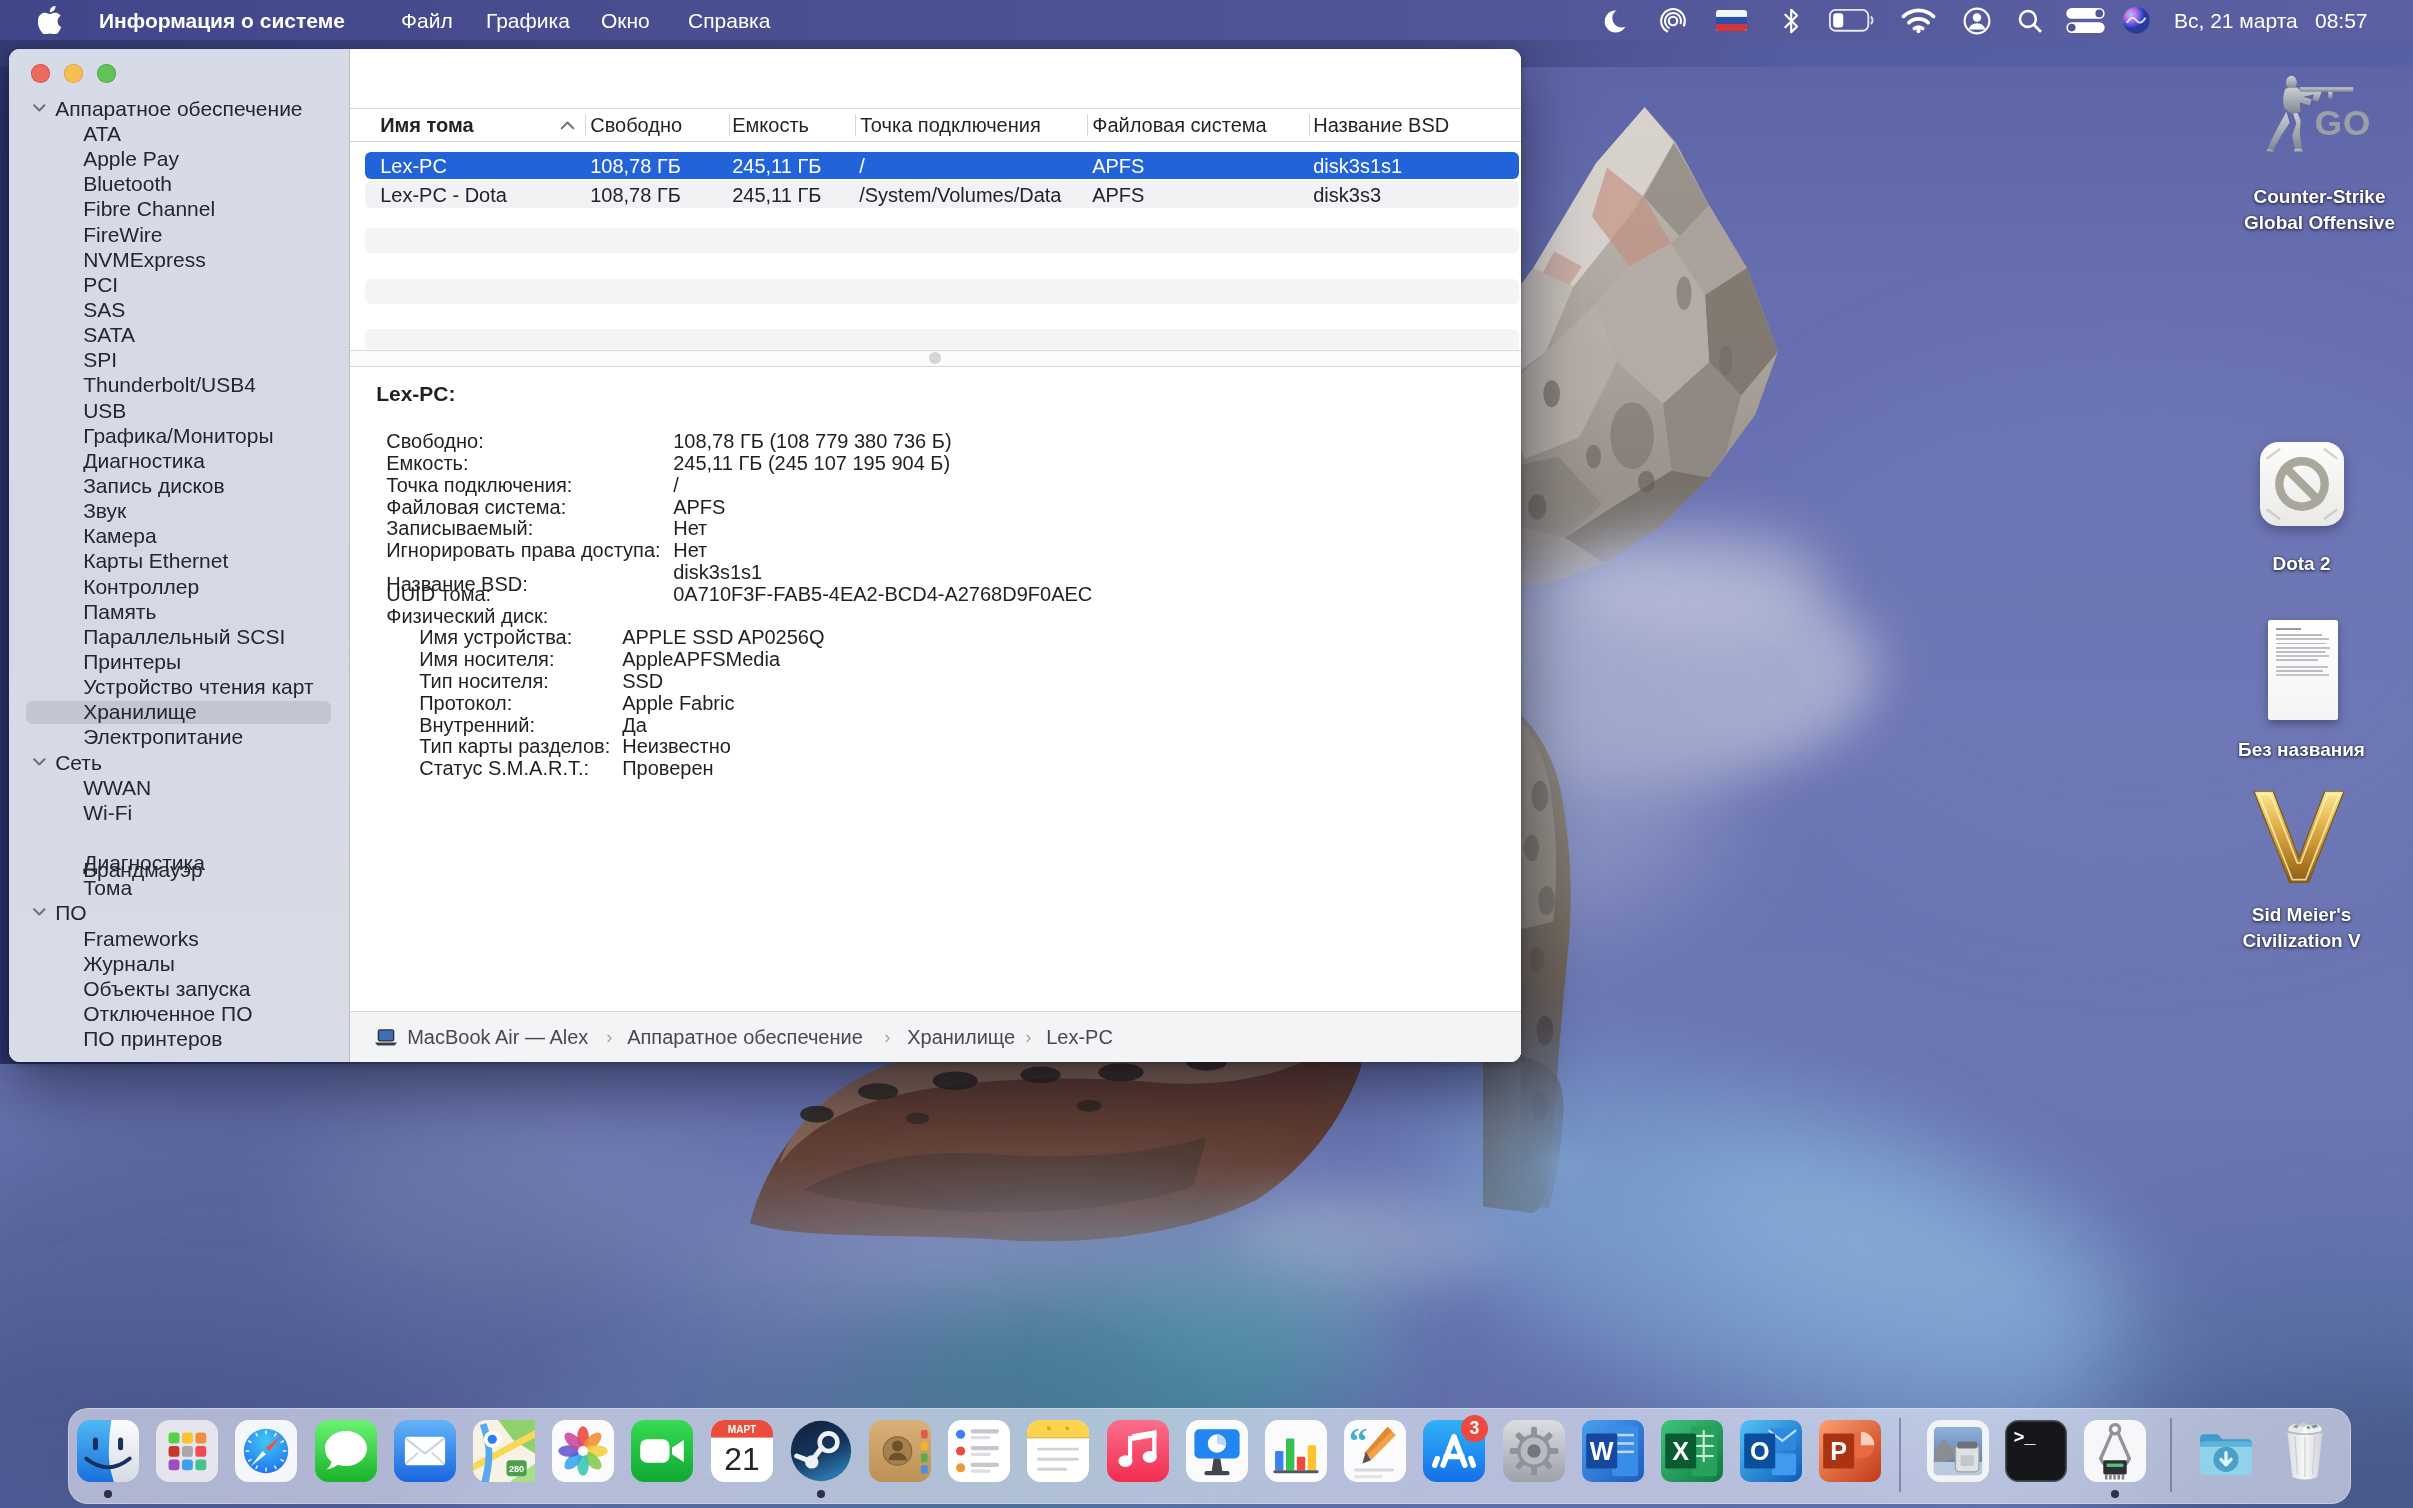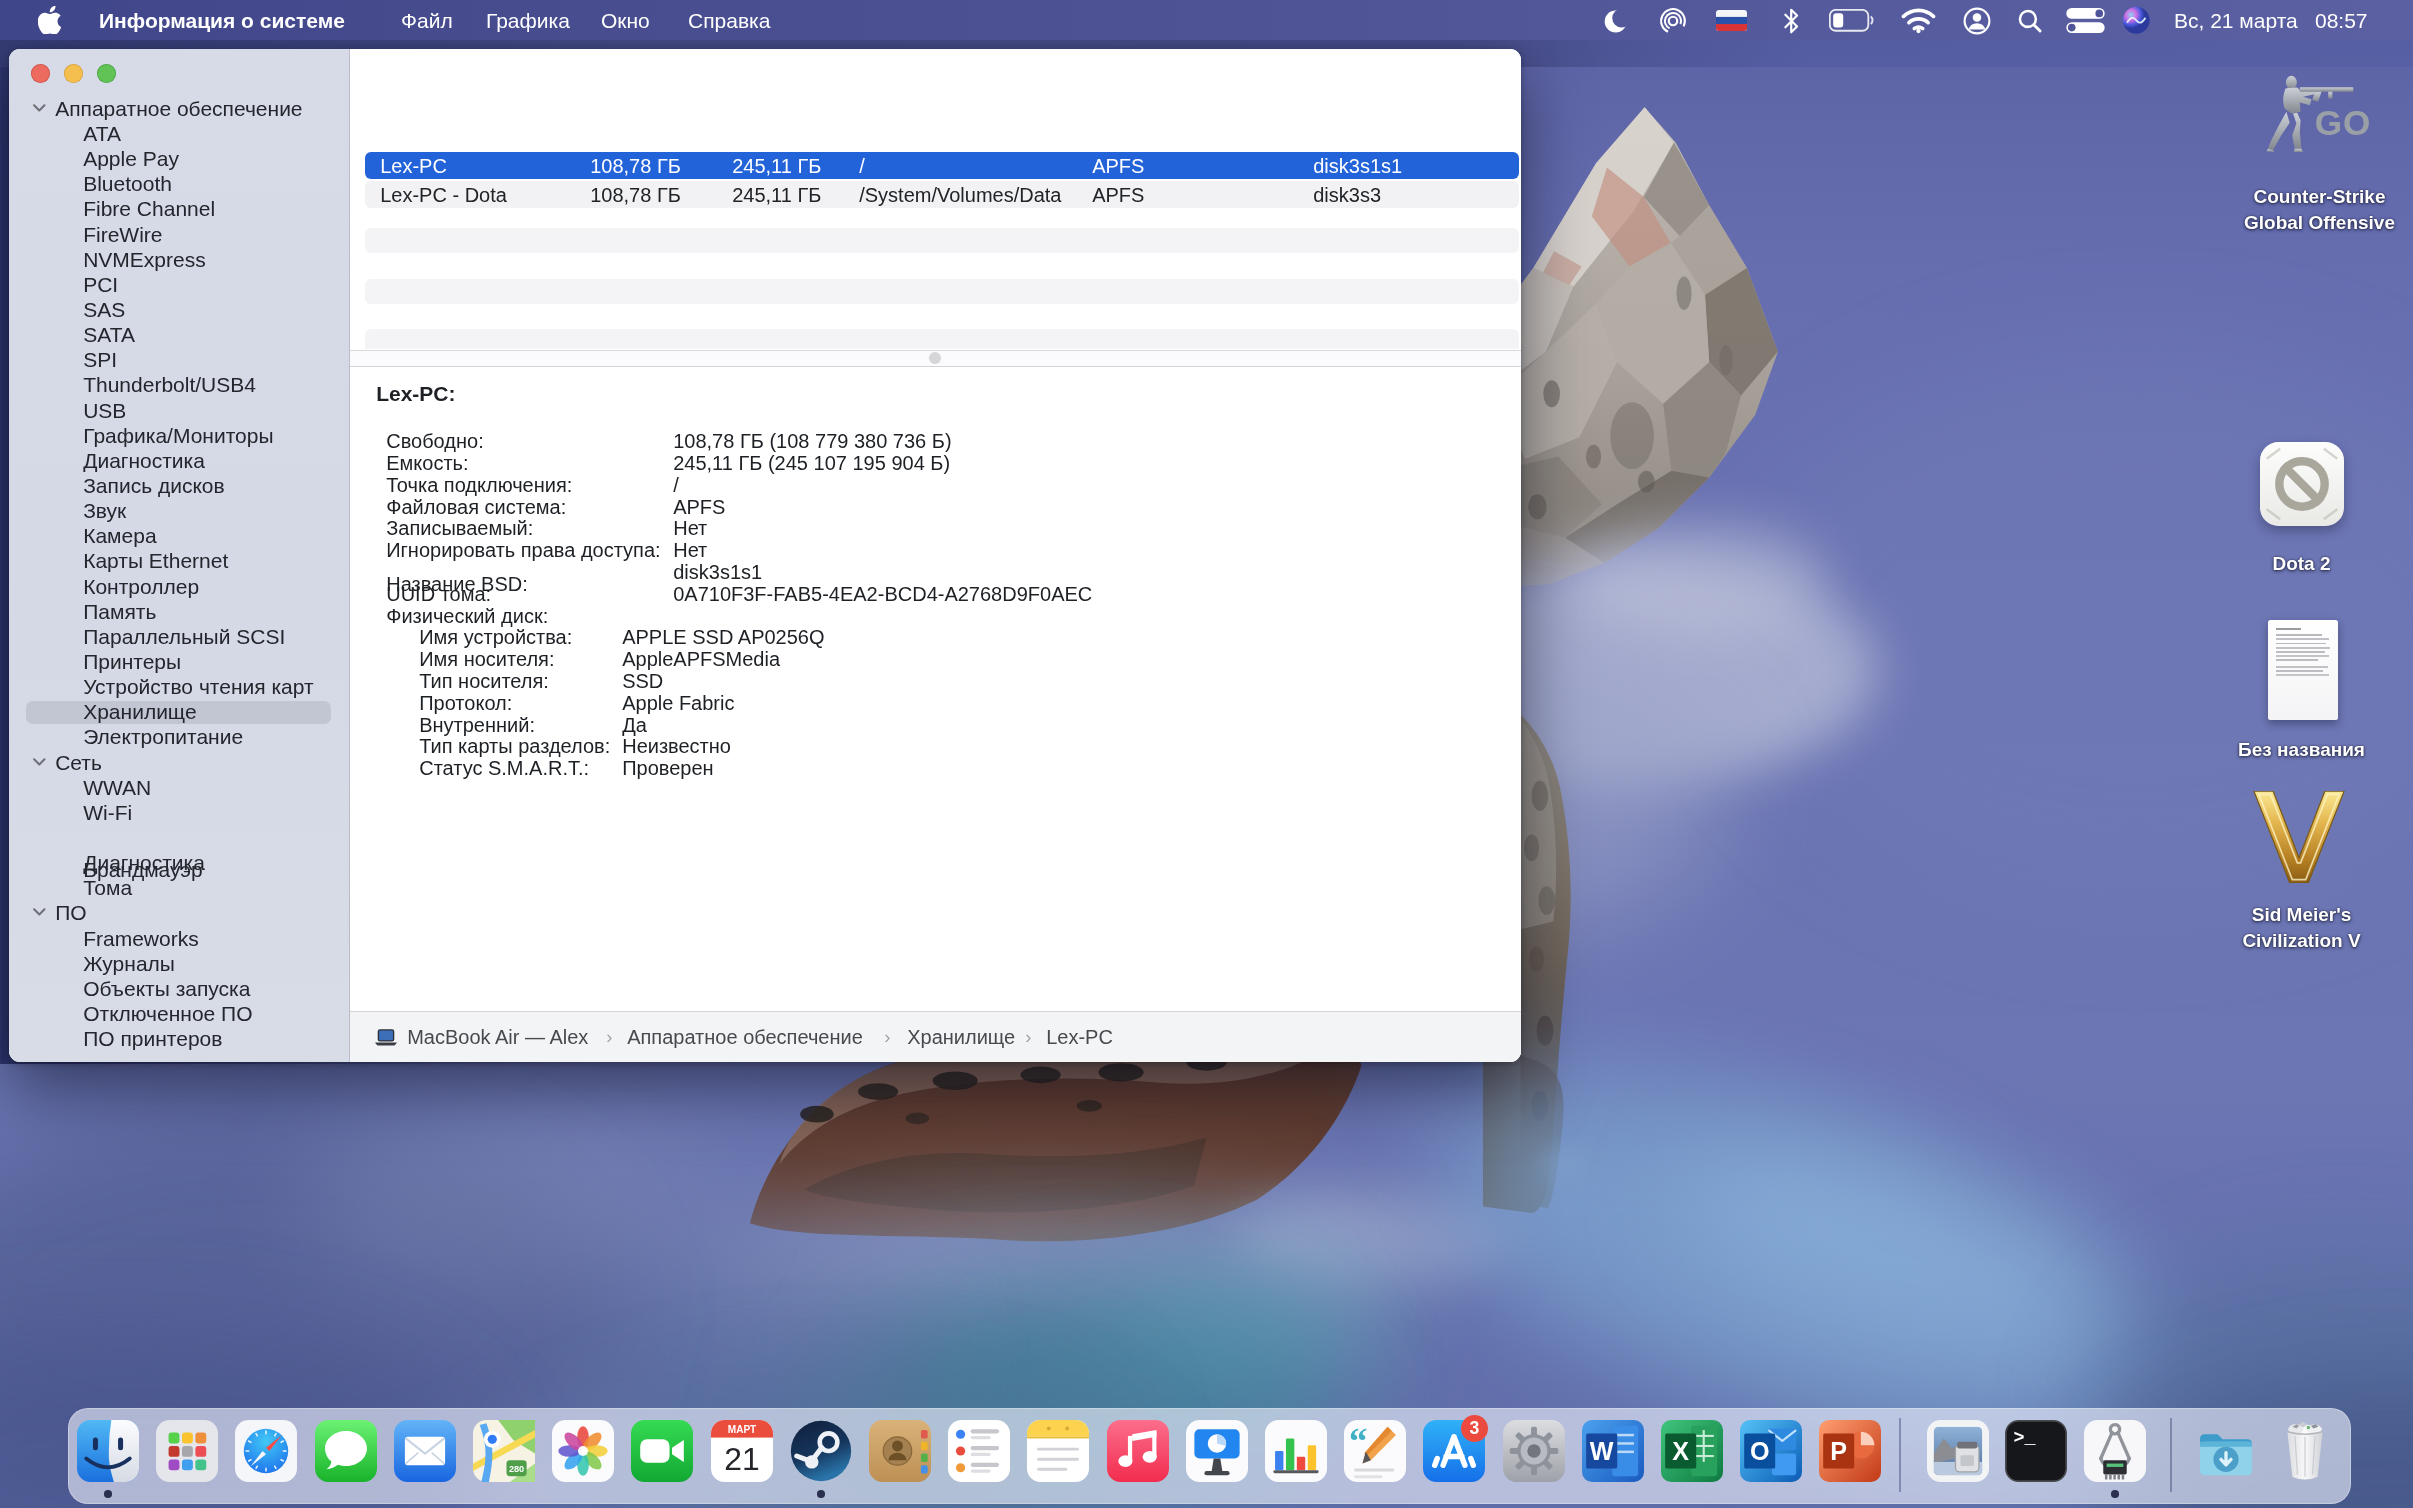--- a/index.html
+++ b/index.html
@@ -281,20 +281,36 @@
         <div class="sbr hd" style="top:851px"><svg class="chev" width="12.6" height="8.4" viewBox="0 0 17 11">
             <path d="M1.5,1.5 L8.5,8.5 L15.5,1.5" fill="none" stroke="#6f7177" stroke-width="2.8" stroke-linecap="round" stroke-linejoin="round"></path>
           </svg>ПО</div>
         <div class="sbr it" style="top:877px">Frameworks</div>
         <div class="sbr it" style="top:902px">Журналы</div>
         <div class="sbr it" style="top:927px">Объекты запуска</div>
         <div class="sbr it" style="top:952px">Отключенное ПО</div>
         <div class="sbr it" style="top:977px">ПО принтеров</div>
 </div>
 <div id="ct">
+<div id="thead">
+          <span style="left:30px;font-weight:700">Имя тома</span>
+          <span style="left:240px;font-weight:400">Свободно</span>
+          <span style="left:382px;font-weight:400">Емкость</span>
+          <span style="left:510px;font-weight:400">Точка подключения</span>
+          <span style="left:742px;font-weight:400">Файловая система</span>
+          <span style="left:963px;font-weight:400">Название BSD</span>
+          <i style="left:235px"></i>
+          <i style="left:379px"></i>
+          <i style="left:505px"></i>
+          <i style="left:737px"></i>
+          <i style="left:959px"></i>
+          <svg class="a" style="left:210px;top:11px" width="15" height="10" viewBox="0 0 18 12">
+            <path d="M2,10 L9,3 L16,10" fill="none" stroke="#6f7177" stroke-width="2.4" stroke-linecap="round" stroke-linejoin="round"></path>
+          </svg>
+        </div>
 <div class="trow" style="top:103px;background:#2363d9;color:#fff">
           <span style="left:15px">Lex-PC</span>
           <span style="left:225px">108,78 ГБ</span>
           <span style="left:367px">245,11 ГБ</span>
           <span style="left:494px">/</span>
           <span style="left:727px">APFS</span>
           <span style="left:948px">disk3s1s1</span>
         </div>
 <div class="trow" style="top:132px;background:#f2f2f4;color:#202328">
           <span style="left:15px">Lex-PC - Dota</span>

